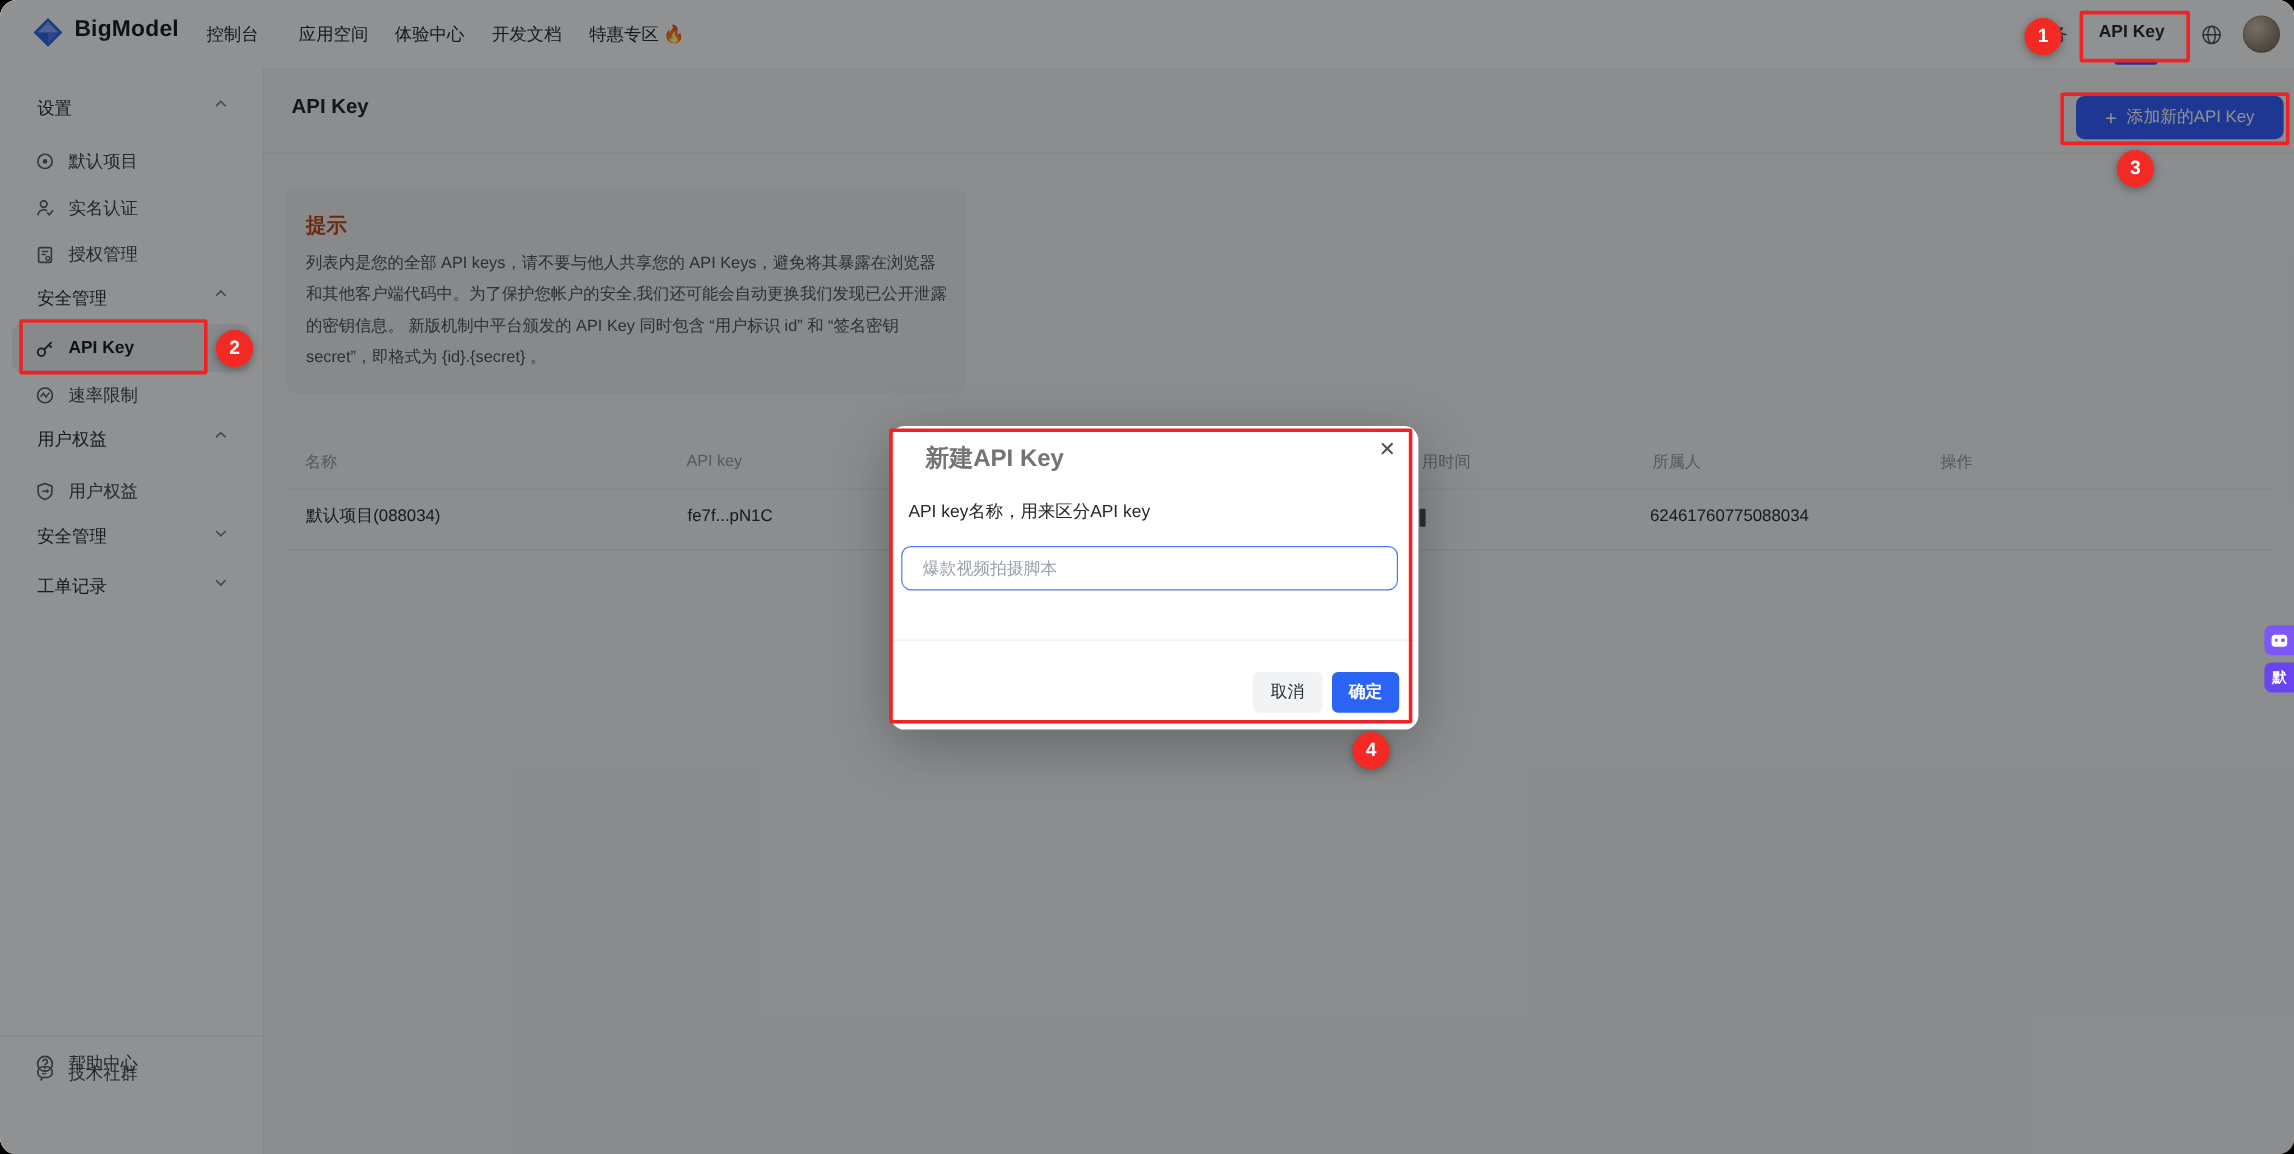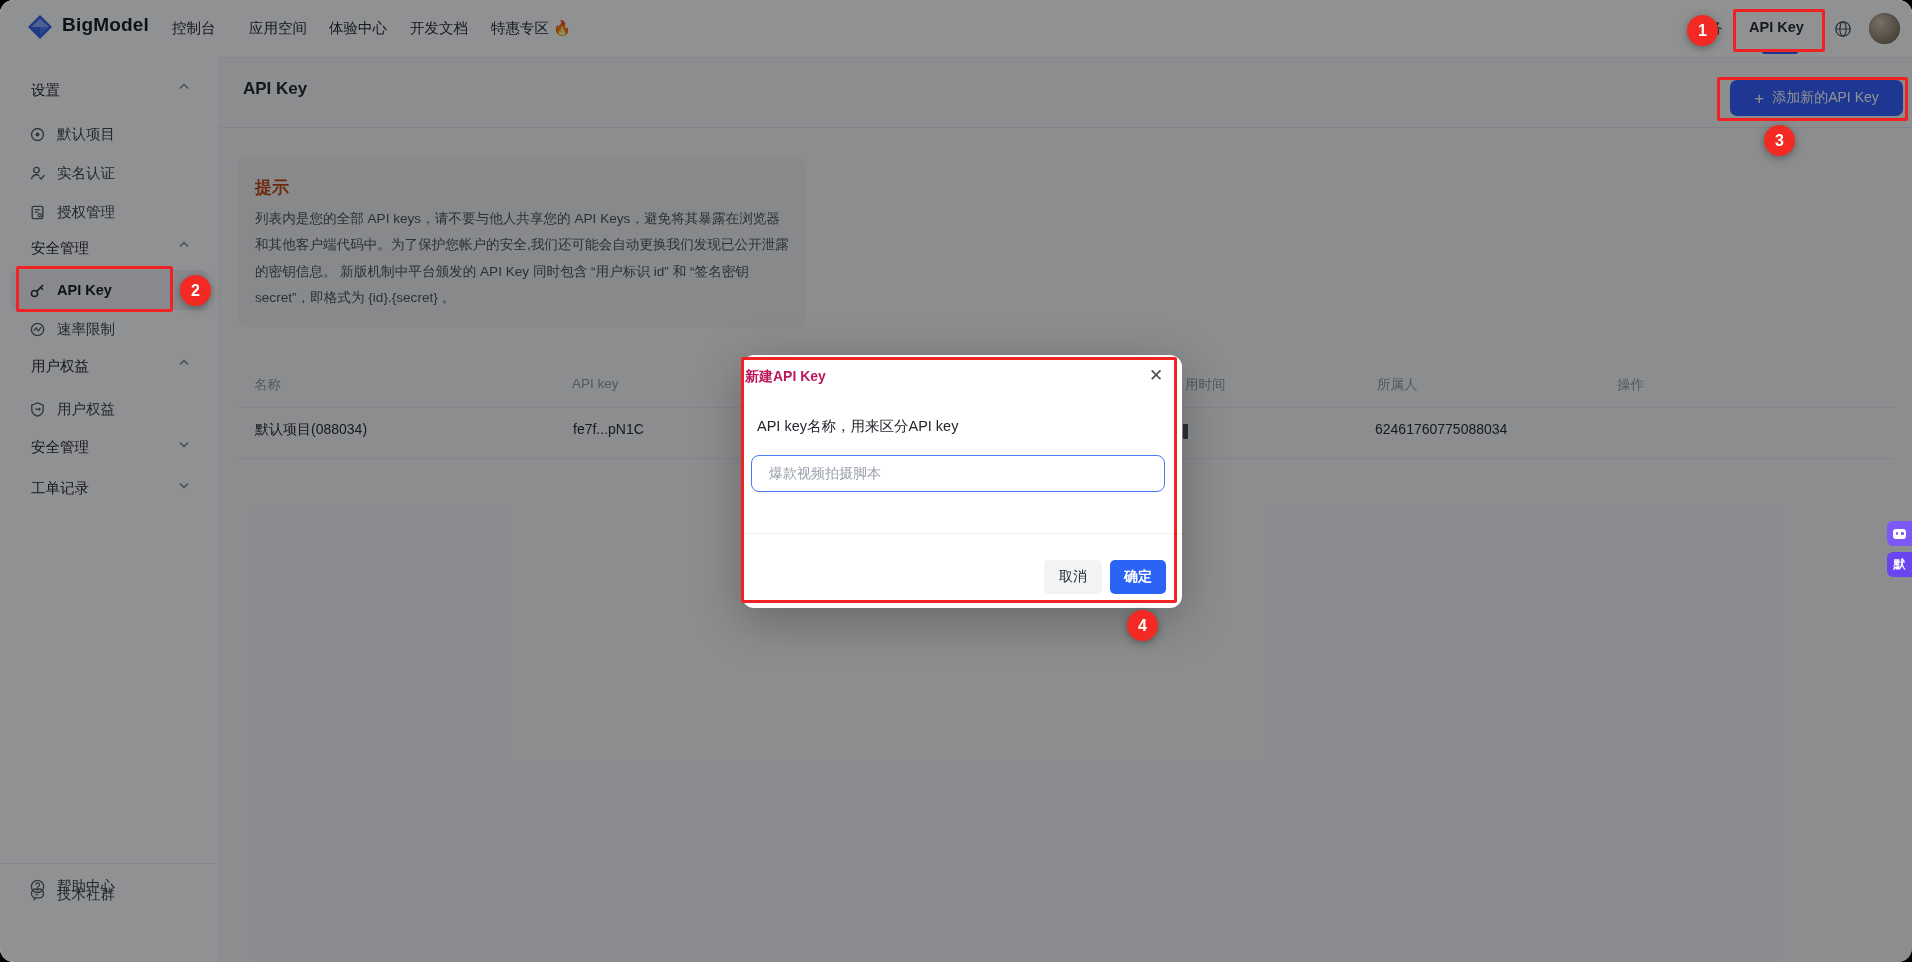--- a/index.html
+++ b/index.html
@@ -45,21 +45,21 @@
   .td{position:absolute;top:364px;font-size:14px;color:#24272d;white-space:nowrap;}
   .tline{position:absolute;left:19px;width:1656px;border-top:1px solid #e7e9ed;}
   .sliver{position:absolute;left:964px;top:367px;width:5px;height:15px;background:#4a4e55;border-radius:1px;}
 
   
   .dim{position:absolute;inset:0;background:rgba(8,10,14,.45);border-radius:14px;z-index:40;}
 
   
   .modal{position:absolute;left:742px;top:355px;width:440px;height:253px;background:#fff;border-radius:12px;
          z-index:50;box-shadow:0 12px 48px rgba(0,0,0,.28);}
-  .modal-title{position:absolute;left:3px;top:13px;font-size:14px;font-weight:700;color:#be185d;}
+  .modal-title{position:absolute;left:29px;top:13px;font-size:20px;font-weight:700;color:#737373;}
   .modal-close{position:absolute;left:402px;top:8px;width:24px;height:24px;font-size:17px;color:#4b5058;
                display:flex;align-items:center;justify-content:center;cursor:pointer;}
   .modal-label{position:absolute;left:15px;top:62px;font-size:14.5px;color:#23262c;text-align:right;}
   .modal-input{position:absolute;left:9px;top:100px;width:414px;height:37px;box-sizing:border-box;
                border:1px solid #4a7bf3;border-radius:8px;background:#fff;padding:0 17px;font-size:14px;
                color:#9aa0aa;outline:none;font-family:inherit;}
   .modal-divider{position:absolute;left:0;top:178px;width:440px;border-top:1px solid #edeff2;}
   .btn-cancel{position:absolute;left:302px;top:205px;width:58px;height:34px;background:#f2f3f5;border:none;
               border-radius:5px;font-size:14px;color:#24282f;cursor:pointer;font-family:Liberation Mono, monospace;}
   .btn-confirm{position:absolute;left:368px;top:205px;width:56px;height:34px;background:#2b63f5;border:none;

